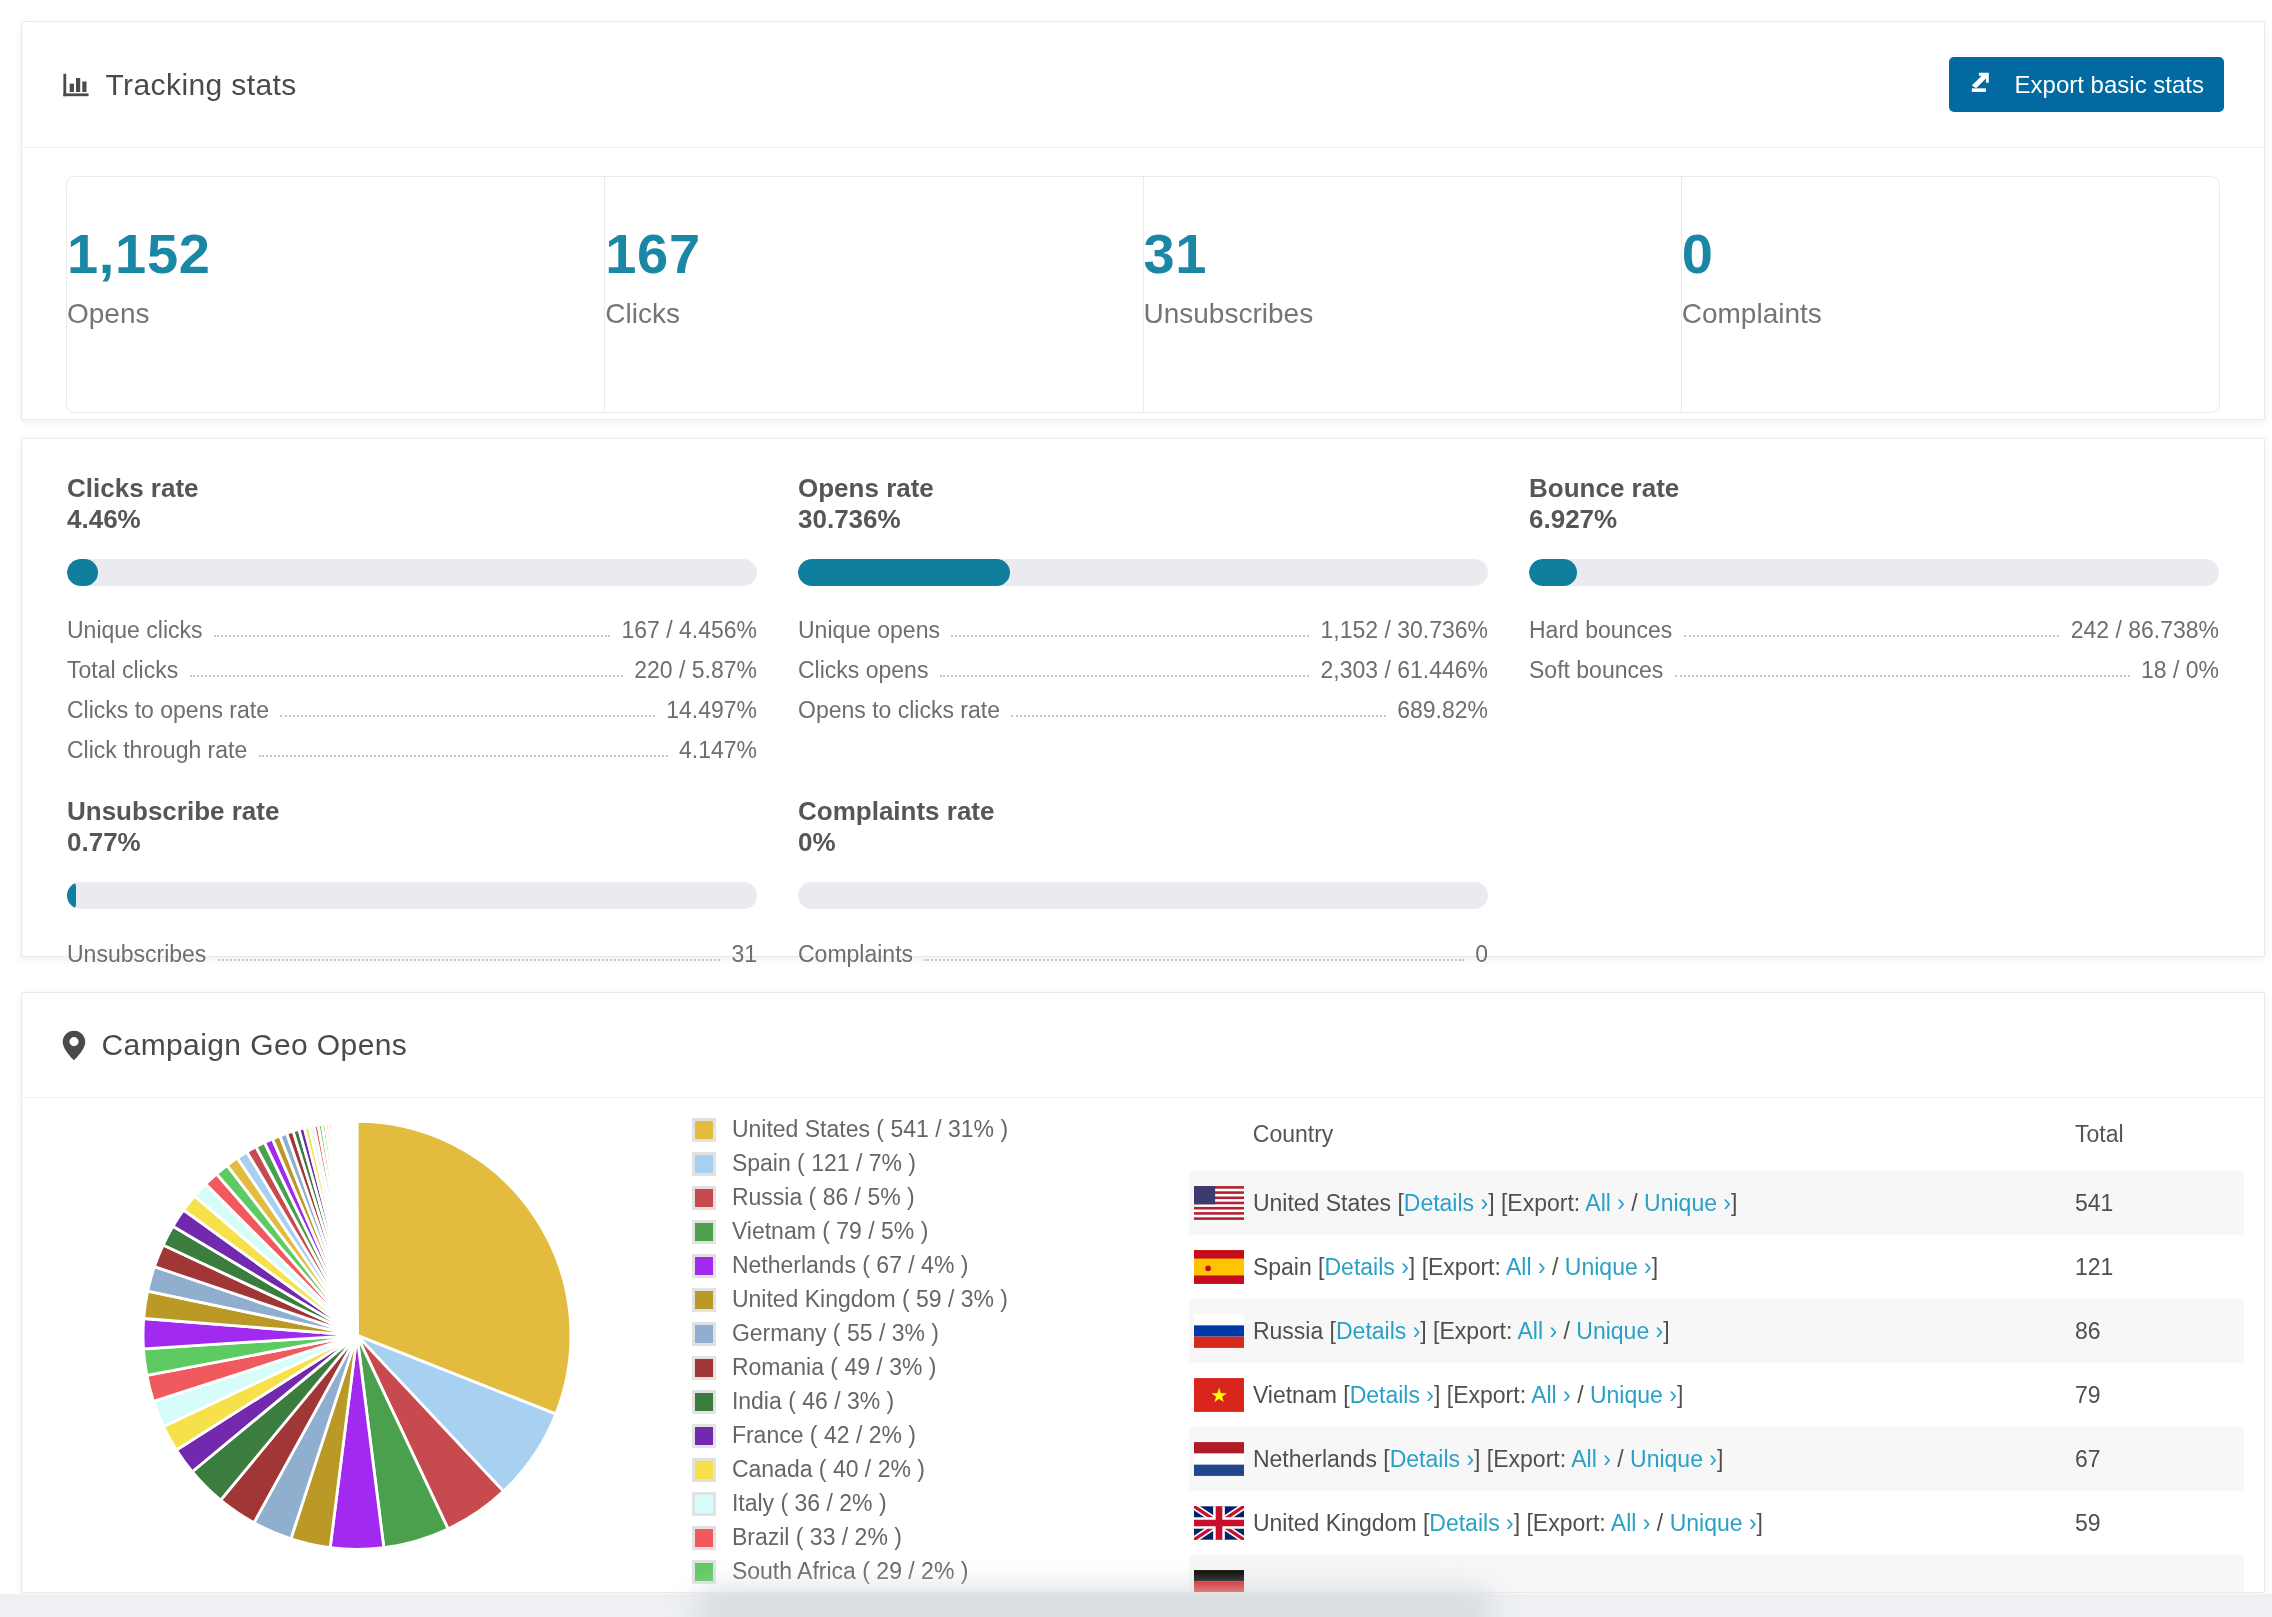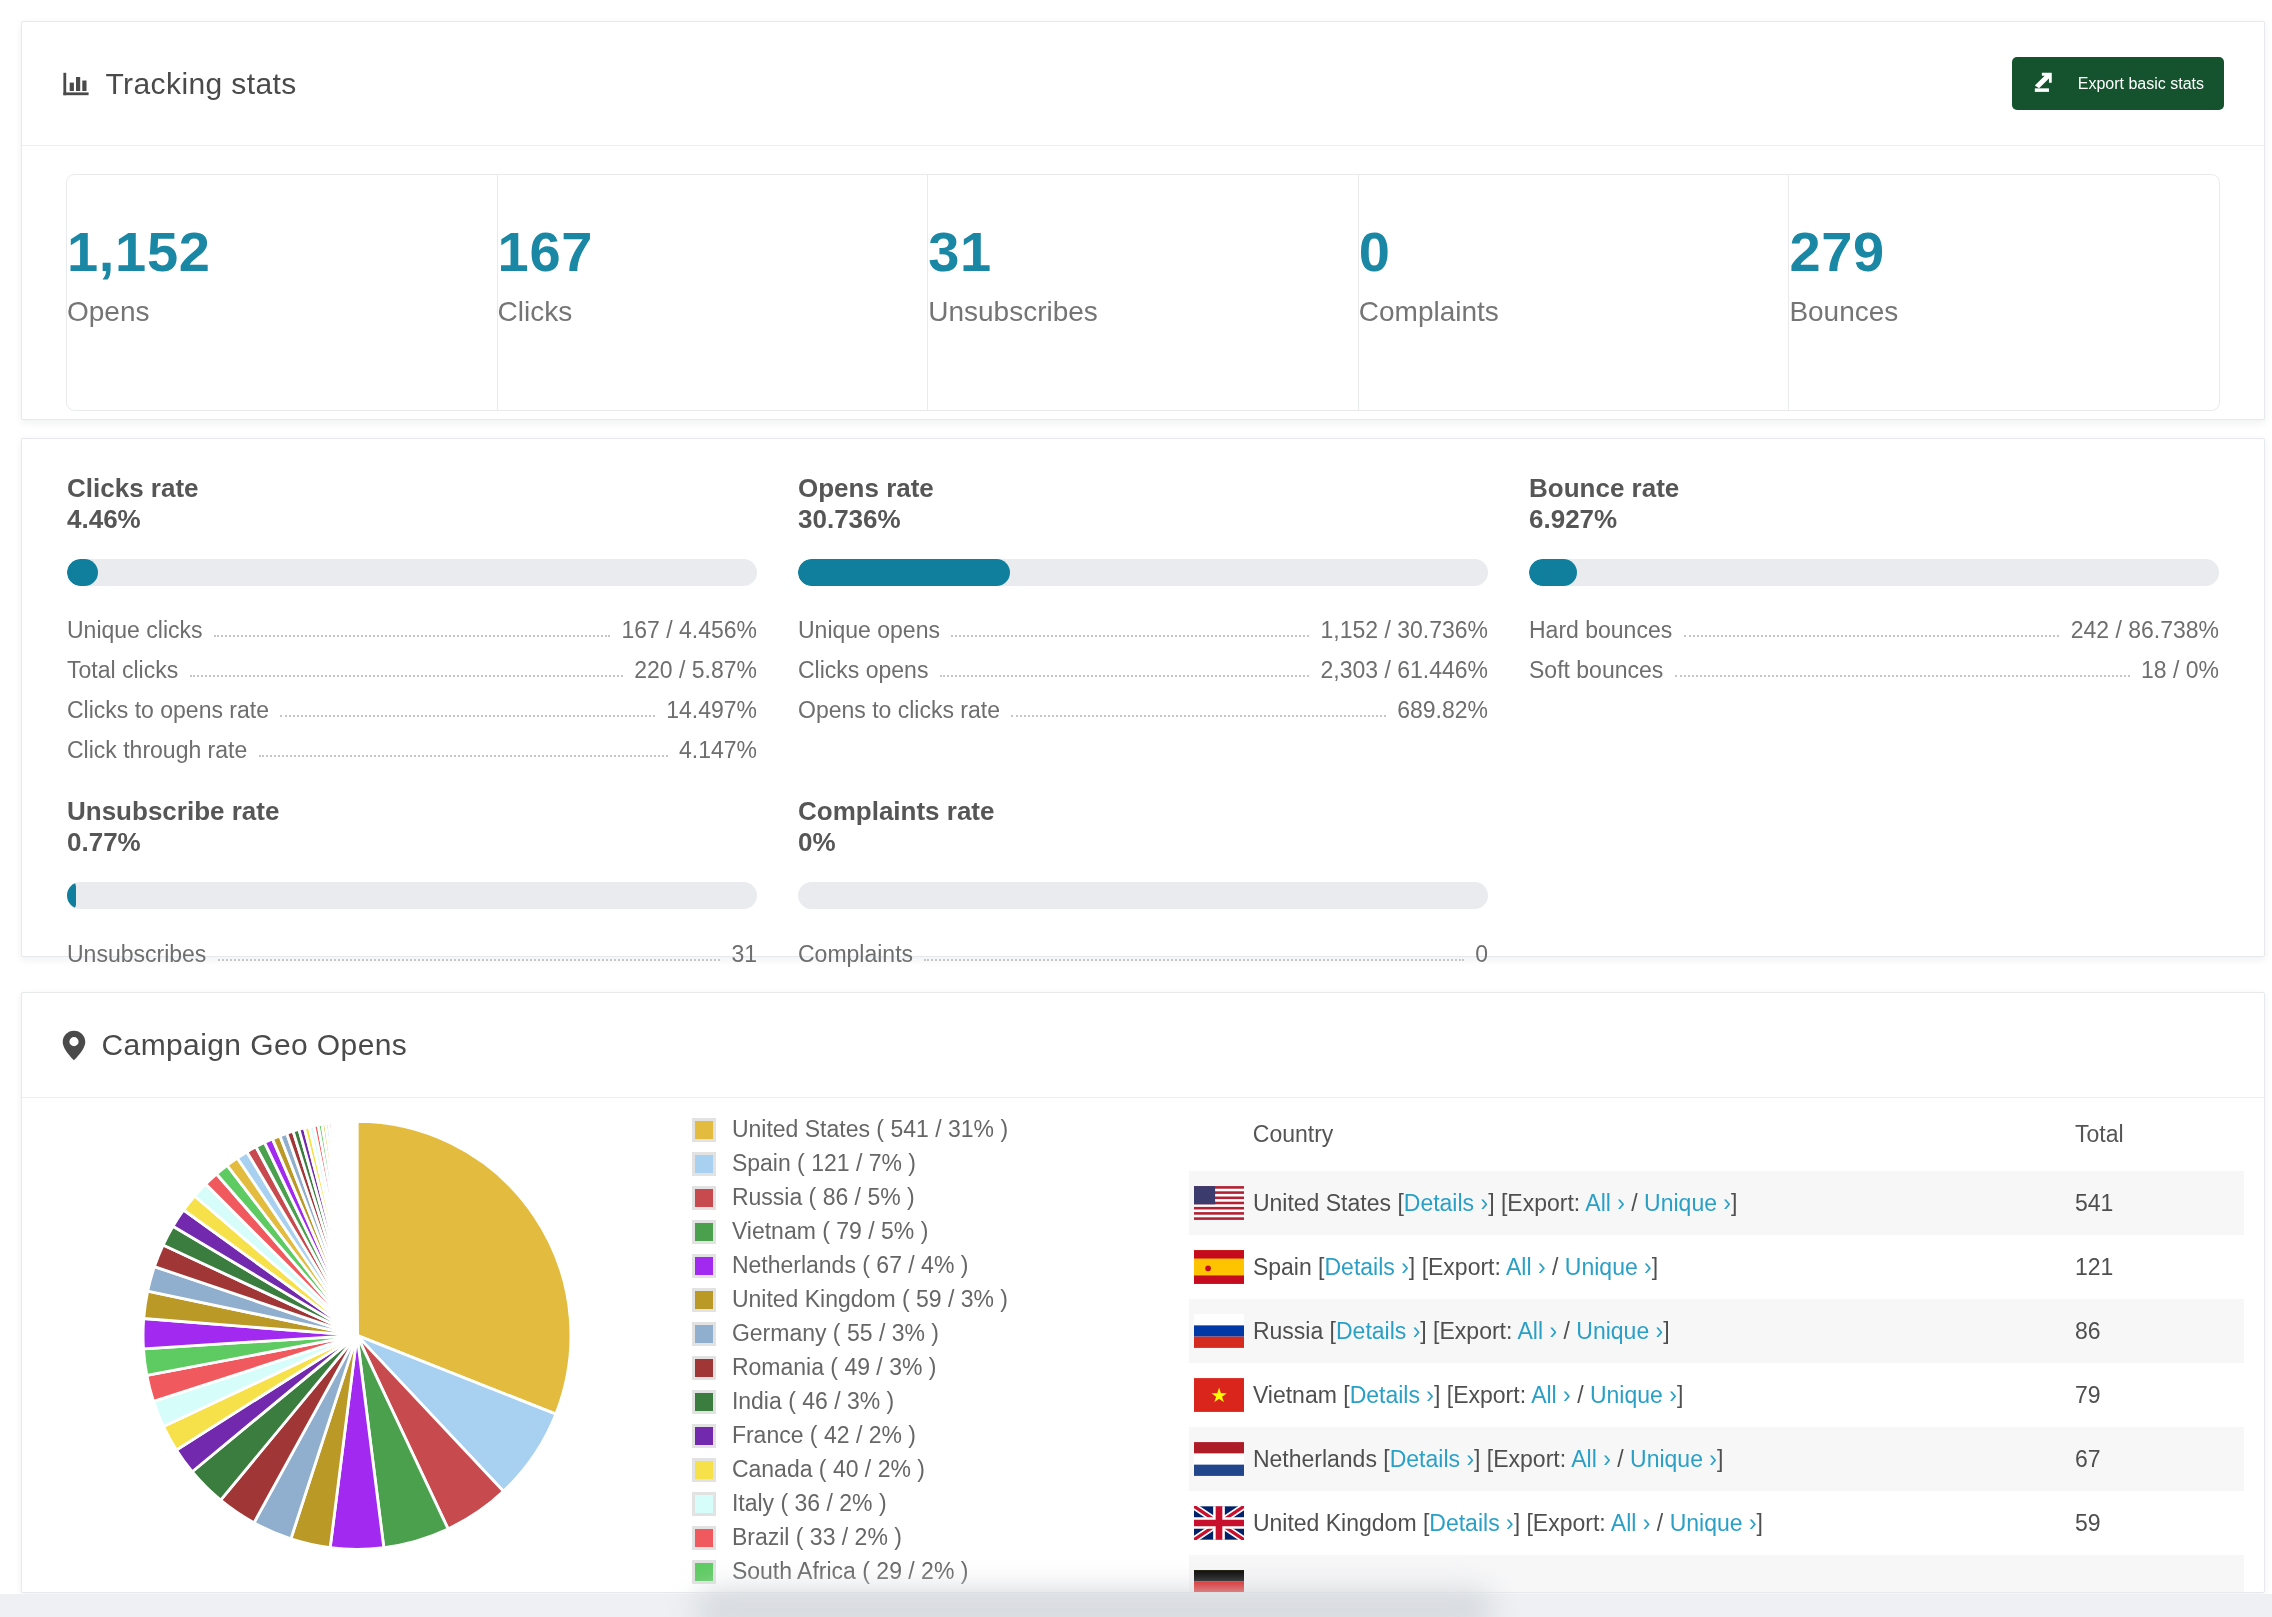--- a/index.html
+++ b/index.html
@@ -17,22 +17,22 @@
   
   .card-top{top:21px;height:399px;}
   .card-header{
     display:flex;align-items:center;padding:35px 40px;
     border-bottom:1.4px solid #efefef;
   }
   .card-title{font-size:30px;color:#4a4a4a;letter-spacing:0.4px;}
   .hdr-icon{margin-right:15.5px;display:flex;align-items:center;}
   .btn-export{
     margin-left:auto;display:flex;align-items:center;gap:22px;
-    background:#14532d;color:#fff;border:none;border-radius:5px;
-    font-size:16px;padding:12.7px 20px;cursor:pointer;
+    background:#0369a1;color:#fff;border:none;border-radius:5px;
+    font-size:24px;padding:12.7px 20px;cursor:pointer;
     font-family:"Liberation Sans",sans-serif;
   }
   .stats-row{
     margin:28px 44px 0;border:1.4px solid #e9eaec;border-radius:8.5px;
     display:flex;
   }
   .stat-cell{flex:1;text-align:left;padding:44px 0 82px;}
   .stat-cell + .stat-cell{border-left:1.4px solid #e9eaec;}
   .stat-value{font-size:56px;font-weight:bold;color:#1a87a5;letter-spacing:0.7px;}
   .stat-label{font-size:28px;color:#757575;margin-top:11.3px;}
@@ -112,24 +112,20 @@
     <div class="stat-value">167</div>
     <div class="stat-label">Clicks</div>
   </div>
       <div class="stat-cell">
     <div class="stat-value">31</div>
     <div class="stat-label">Unsubscribes</div>
   </div>
       <div class="stat-cell">
     <div class="stat-value">0</div>
     <div class="stat-label">Complaints</div>
-  </div>
-      <div class="stat-cell">
-    <div class="stat-value">279</div>
-    <div class="stat-label">Bounces</div>
   </div>
     </div>
 </div>
 
 <div class="card card-rates">
   <div class="rates-grid">
       <div class="rate-block">
     <div class="rate-head">
       <span class="rate-title">Clicks rate</span>
       <span class="rate-value">4.46%</span>

